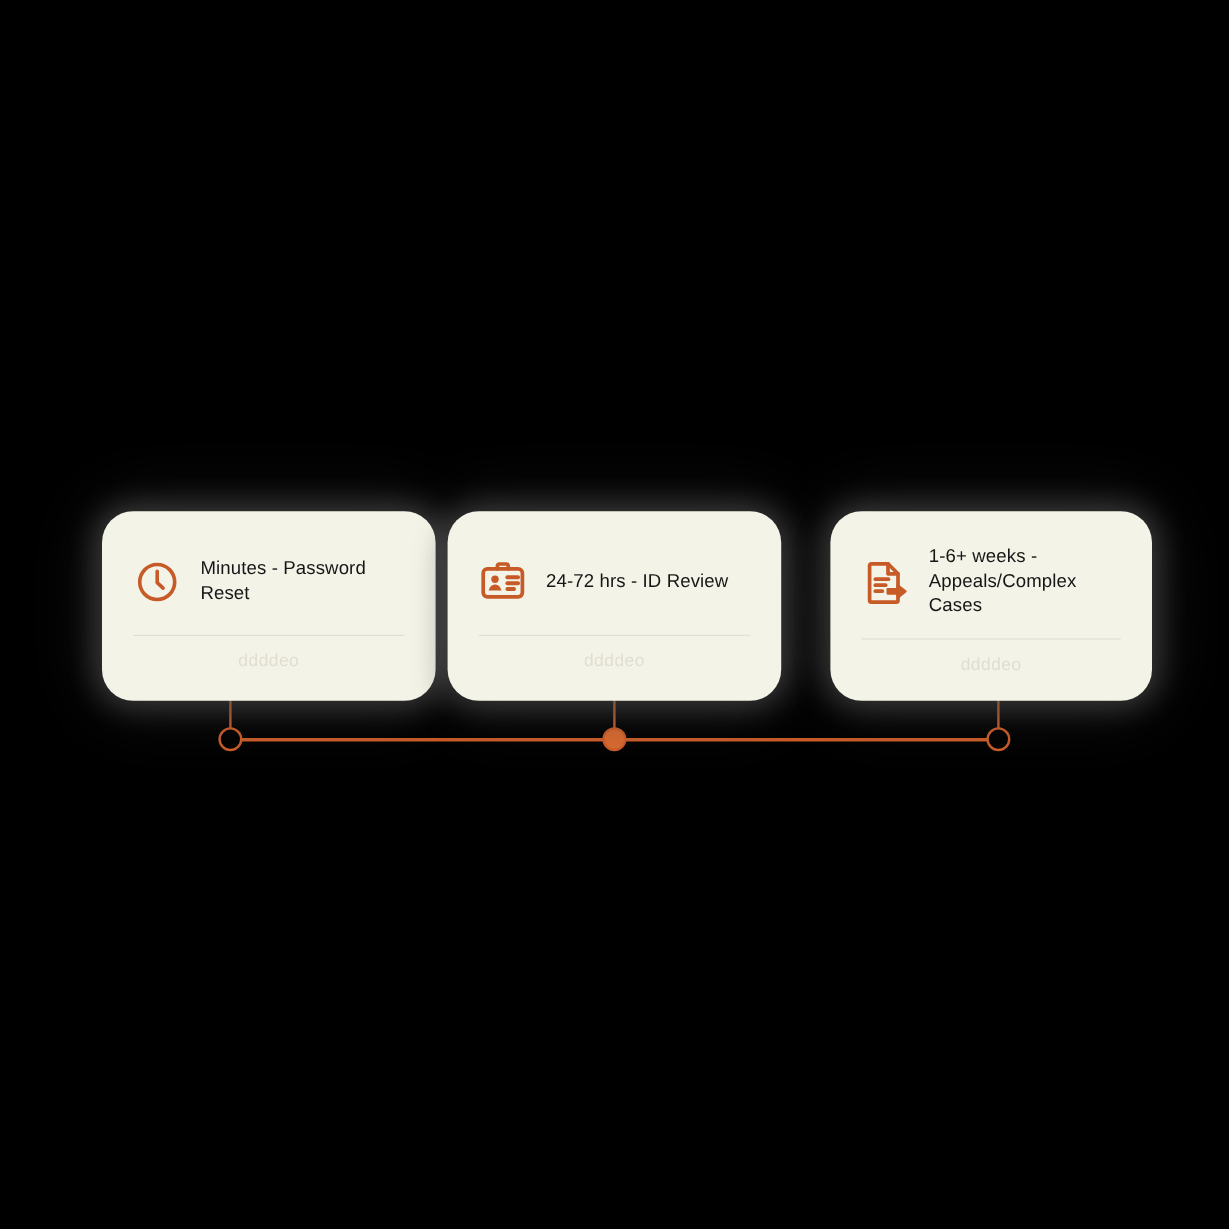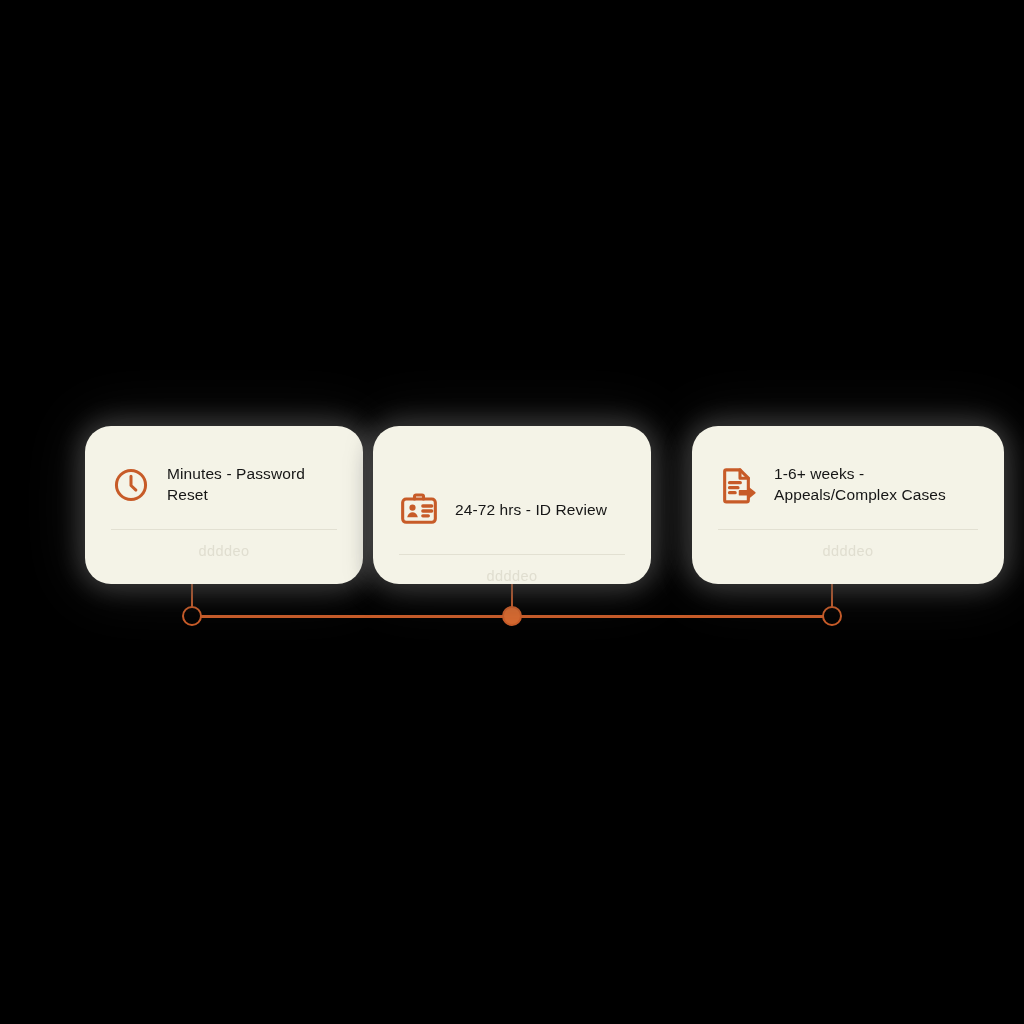--- a/index.html
+++ b/index.html
@@ -69,22 +69,22 @@
       0 0 60px 10px rgba(255,255,255,0.07),
       0 10px 26px rgba(0,0,0,0.55);
     box-sizing: border-box;
     padding: 0 26px;
     display: flex;
     flex-direction: column;
     justify-content: center;
   }
 
   #card-1 { left: 54px;  width: 278px; margin-left: 31px; }
-  #card-2 { left: 373px; width: 278px; justify-content: flex-end; }
-  #card-3 { left: 692px; width: 312px; }
+  #card-2 { left: 373px; width: 278px; }
+  #card-3 { left: 692px; width: 268px; }
 
   .card-main {
     display: flex;
     align-items: center;
     gap: 16px;
     min-height: 56px;
     margin-top: 6px;
   }
 
   .card-icon {

